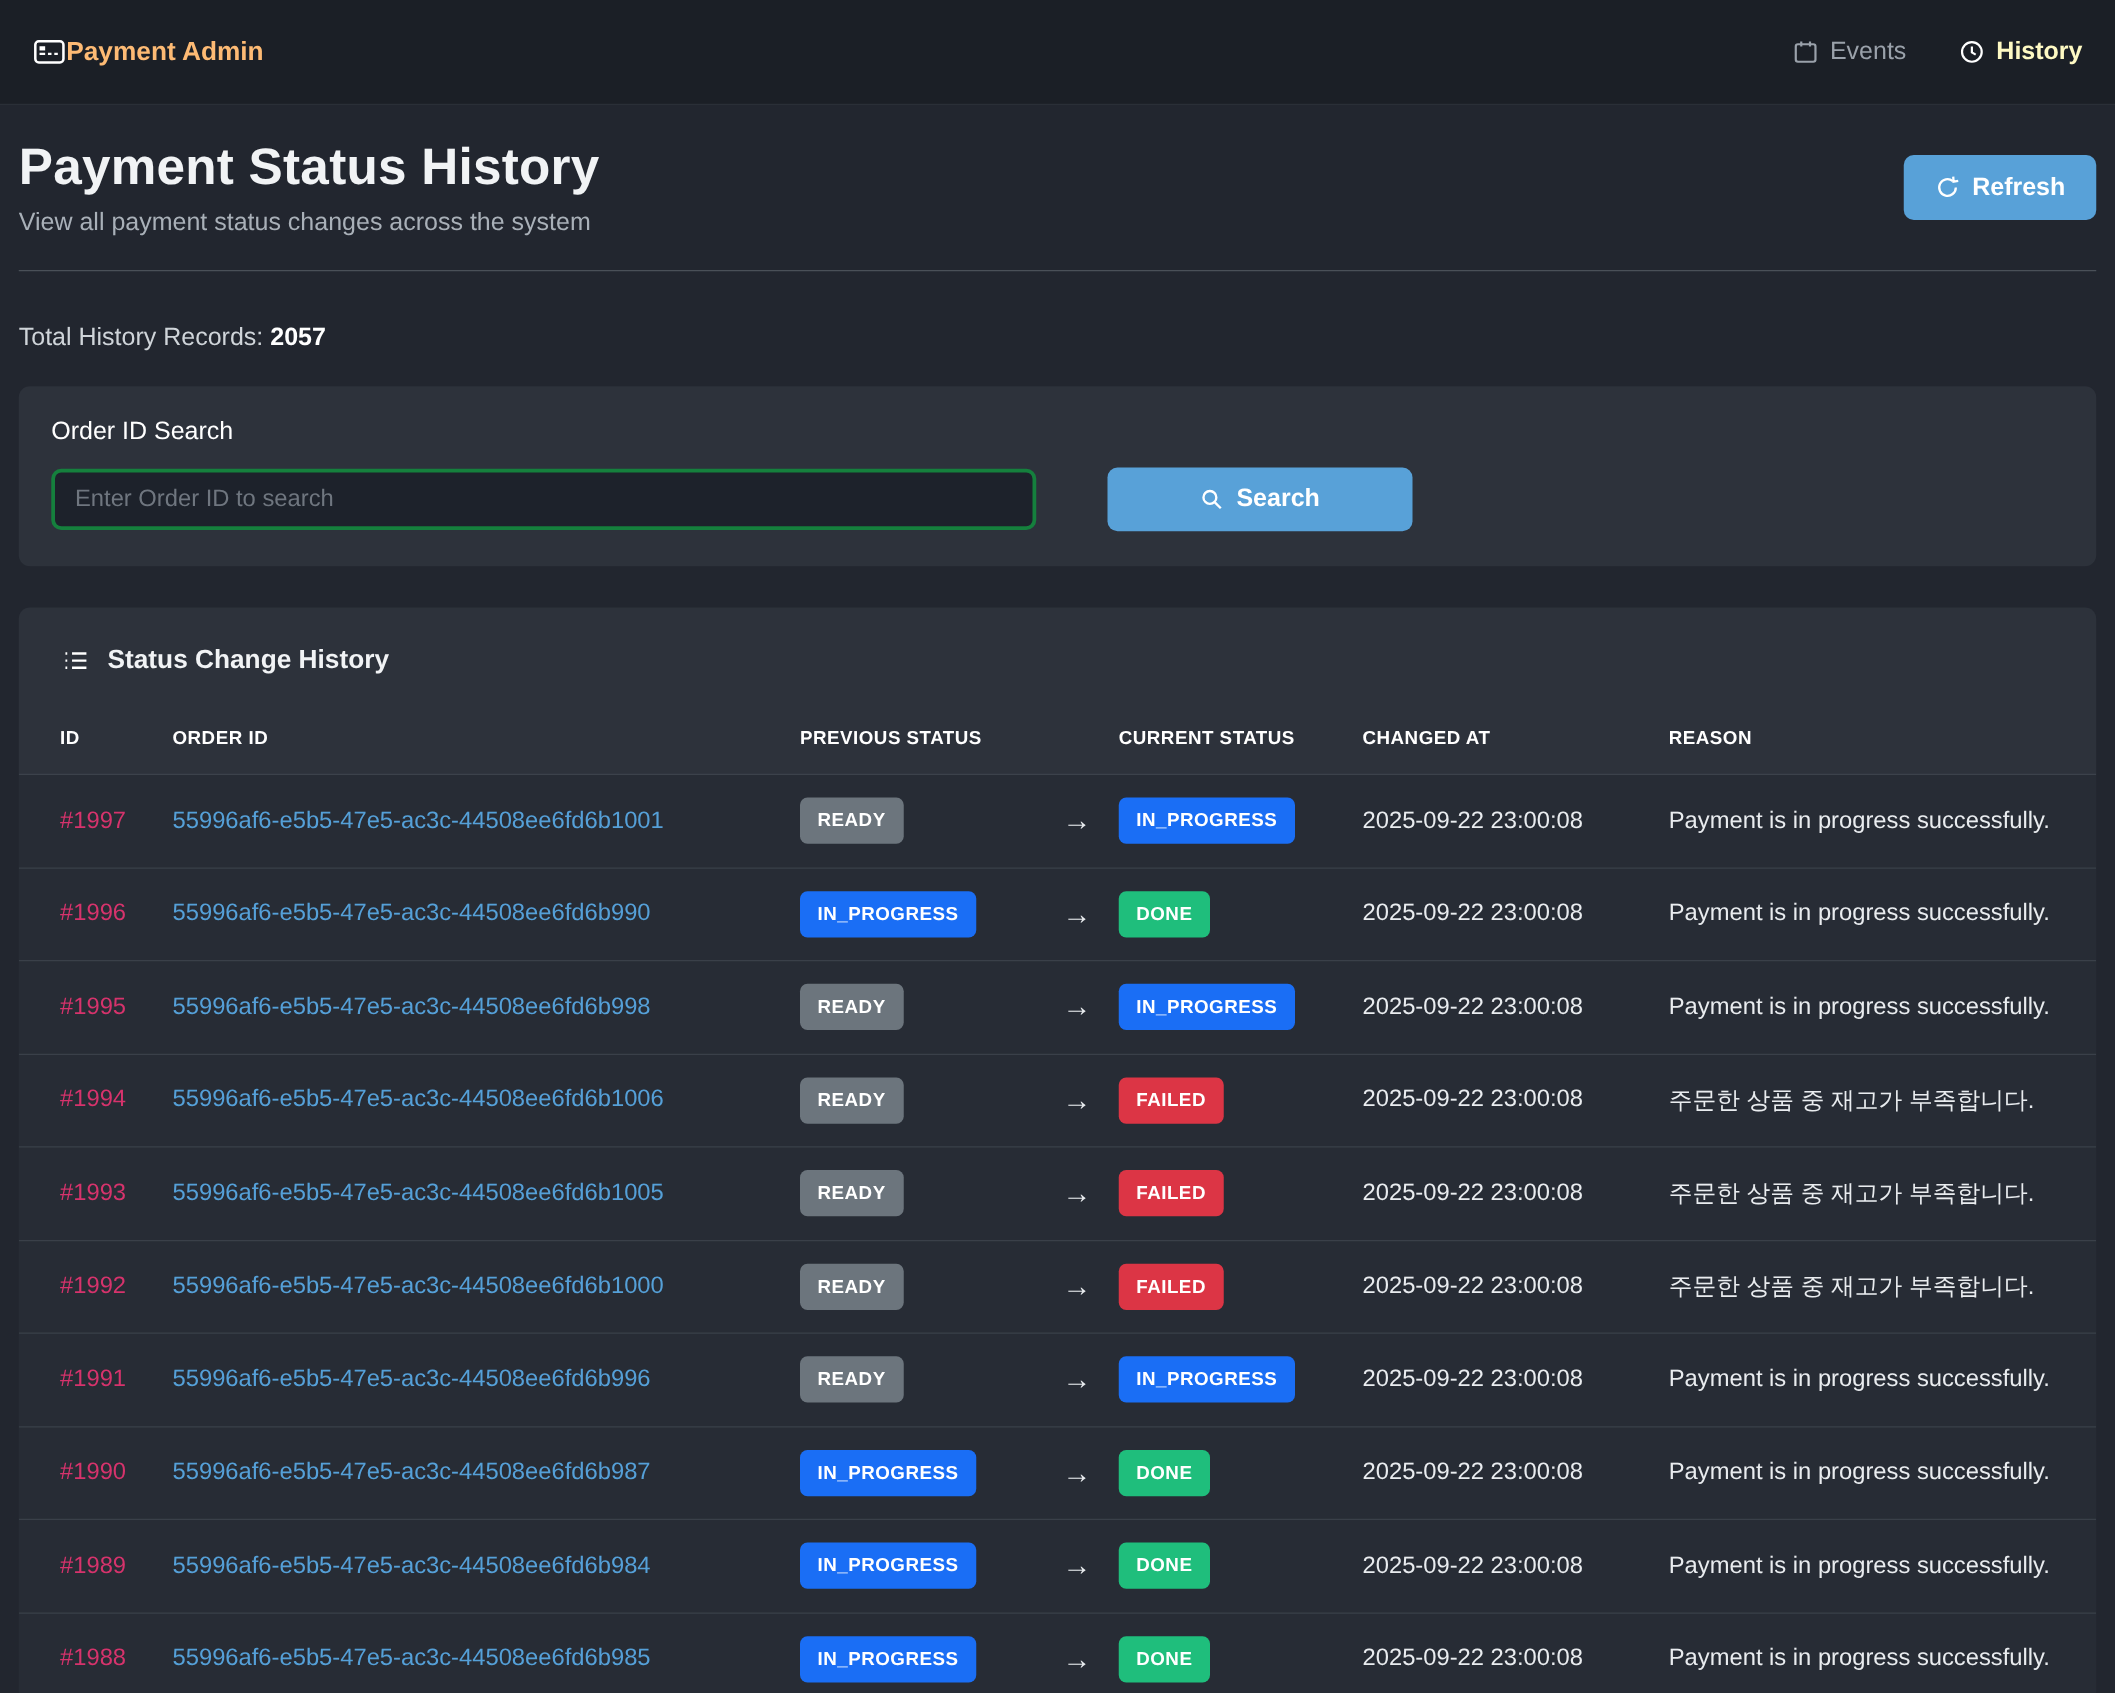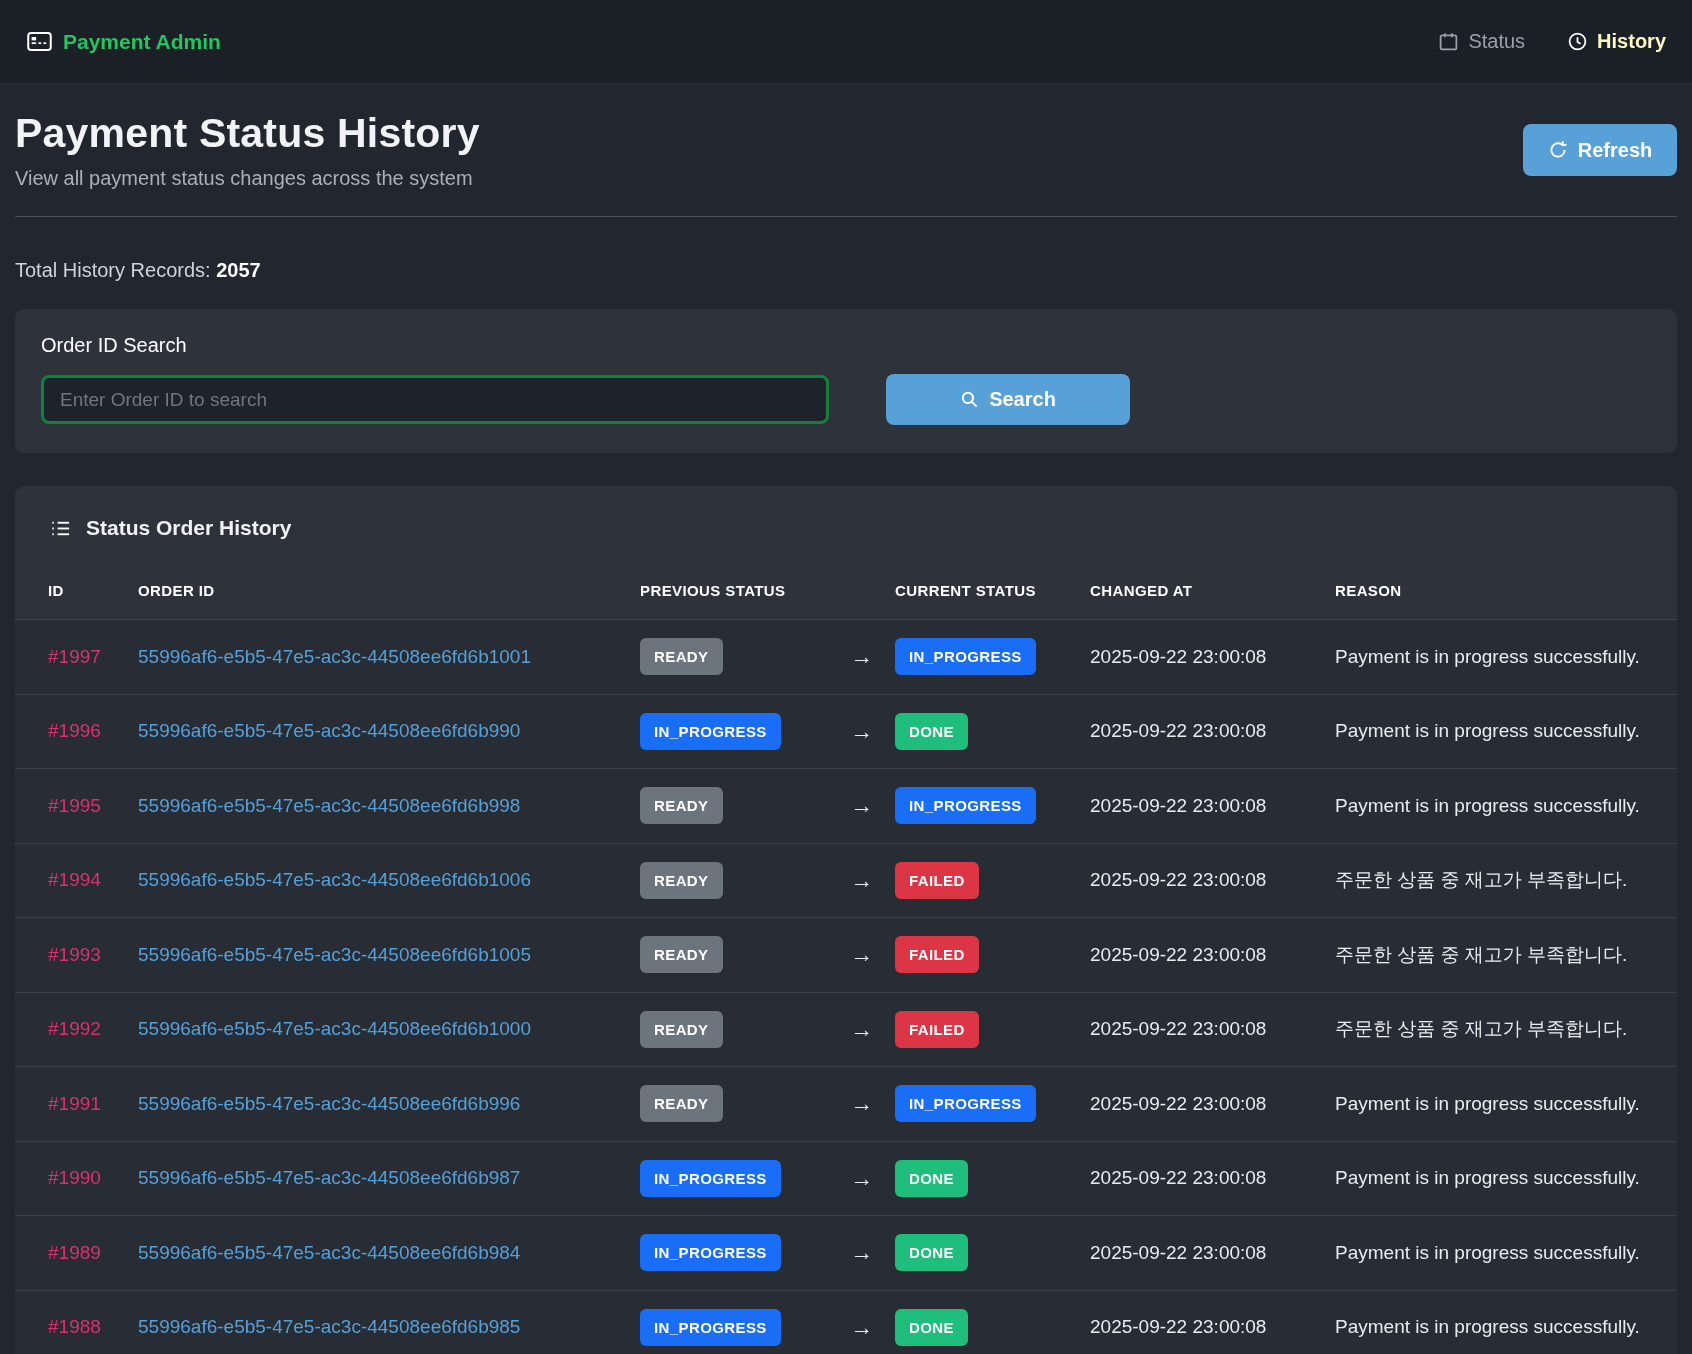--- a/index.html
+++ b/index.html
@@ -12,21 +12,21 @@
   }
 
   
   .navbar {
     height: 84px;
     background: #1b1f26;
     display: flex; align-items: center; justify-content: space-between;
     padding: 0 26px;
     border-bottom: 1px solid #2a2f37;
   }
-  .brand { display: flex; align-items: center; gap: 10px; color: #22c55e; font-size: 21px; font-weight: 700; cursor: pointer; }
+  .brand { display: flex; align-items: center; color: #fdba74; font-size: 21px; font-weight: 700; cursor: pointer; }
   .nav-links { display: flex; align-items: center; gap: 42px; }
   .nav-link { display: flex; align-items: center; gap: 9px; font-size: 20px; cursor: pointer; }
   .nav-link.inactive { color: #9aa1aa; font-weight: 400; }
   .nav-link.active { color: #fef9c3; font-weight: 700; text-align: center; }
 
   
   .main { padding: 0 15px; }
 
   .page-header { margin-top: 26px; display: flex; justify-content: space-between; align-items: flex-start; }
   .page-title { font-size: 41px; font-weight: 700; color: #f1f3f5; letter-spacing: 0.2px; }
@@ -122,21 +122,21 @@
   </div>
   <div class="nav-links">
     <div class="nav-link inactive">
       <span class="icon">
         <svg width="21" height="21" viewBox="0 0 24 24" fill="none" stroke="#9aa1aa" stroke-width="2">
           <rect x="3" y="5" width="18" height="16" rx="2"></rect>
           <line x1="8" y1="2.5" x2="8" y2="7"></line>
           <line x1="16" y1="2.5" x2="16" y2="7"></line>
         </svg>
       </span>
-      <span>Status</span>
+      <span>Events</span>
     </div>
     <div class="nav-link active">
       <span class="icon">
         <svg width="21" height="21" viewBox="0 0 24 24" fill="none" stroke="#ffffff" stroke-width="2">
           <circle cx="12" cy="12" r="9"></circle>
           <polyline points="12 7 12 12.5 15.5 14.5"></polyline>
         </svg>
       </span>
       <span>History</span>
     </div>
@@ -189,21 +189,21 @@
       <span class="icon">
         <svg width="23" height="23" viewBox="0 0 24 24" fill="none" stroke="#ffffff" stroke-width="2">
           <line x1="9" y1="6" x2="21" y2="6"></line>
           <line x1="9" y1="12" x2="21" y2="12"></line>
           <line x1="9" y1="18" x2="21" y2="18"></line>
           <line x1="3.5" y1="6" x2="5" y2="6"></line>
           <line x1="3.5" y1="12" x2="5" y2="12"></line>
           <line x1="3.5" y1="18" x2="5" y2="18"></line>
         </svg>
       </span>
-      <span class="card-title">Status Order History</span>
+      <span class="card-title">Status Change History</span>
     </div>
 
     <div class="grid-row thead">
       <div class="th">ID</div>
       <div class="th">ORDER ID</div>
       <div class="th">PREVIOUS STATUS</div>
       <div class="th"></div>
       <div class="th">CURRENT STATUS</div>
       <div class="th">CHANGED AT</div>
       <div class="th">REASON</div>

